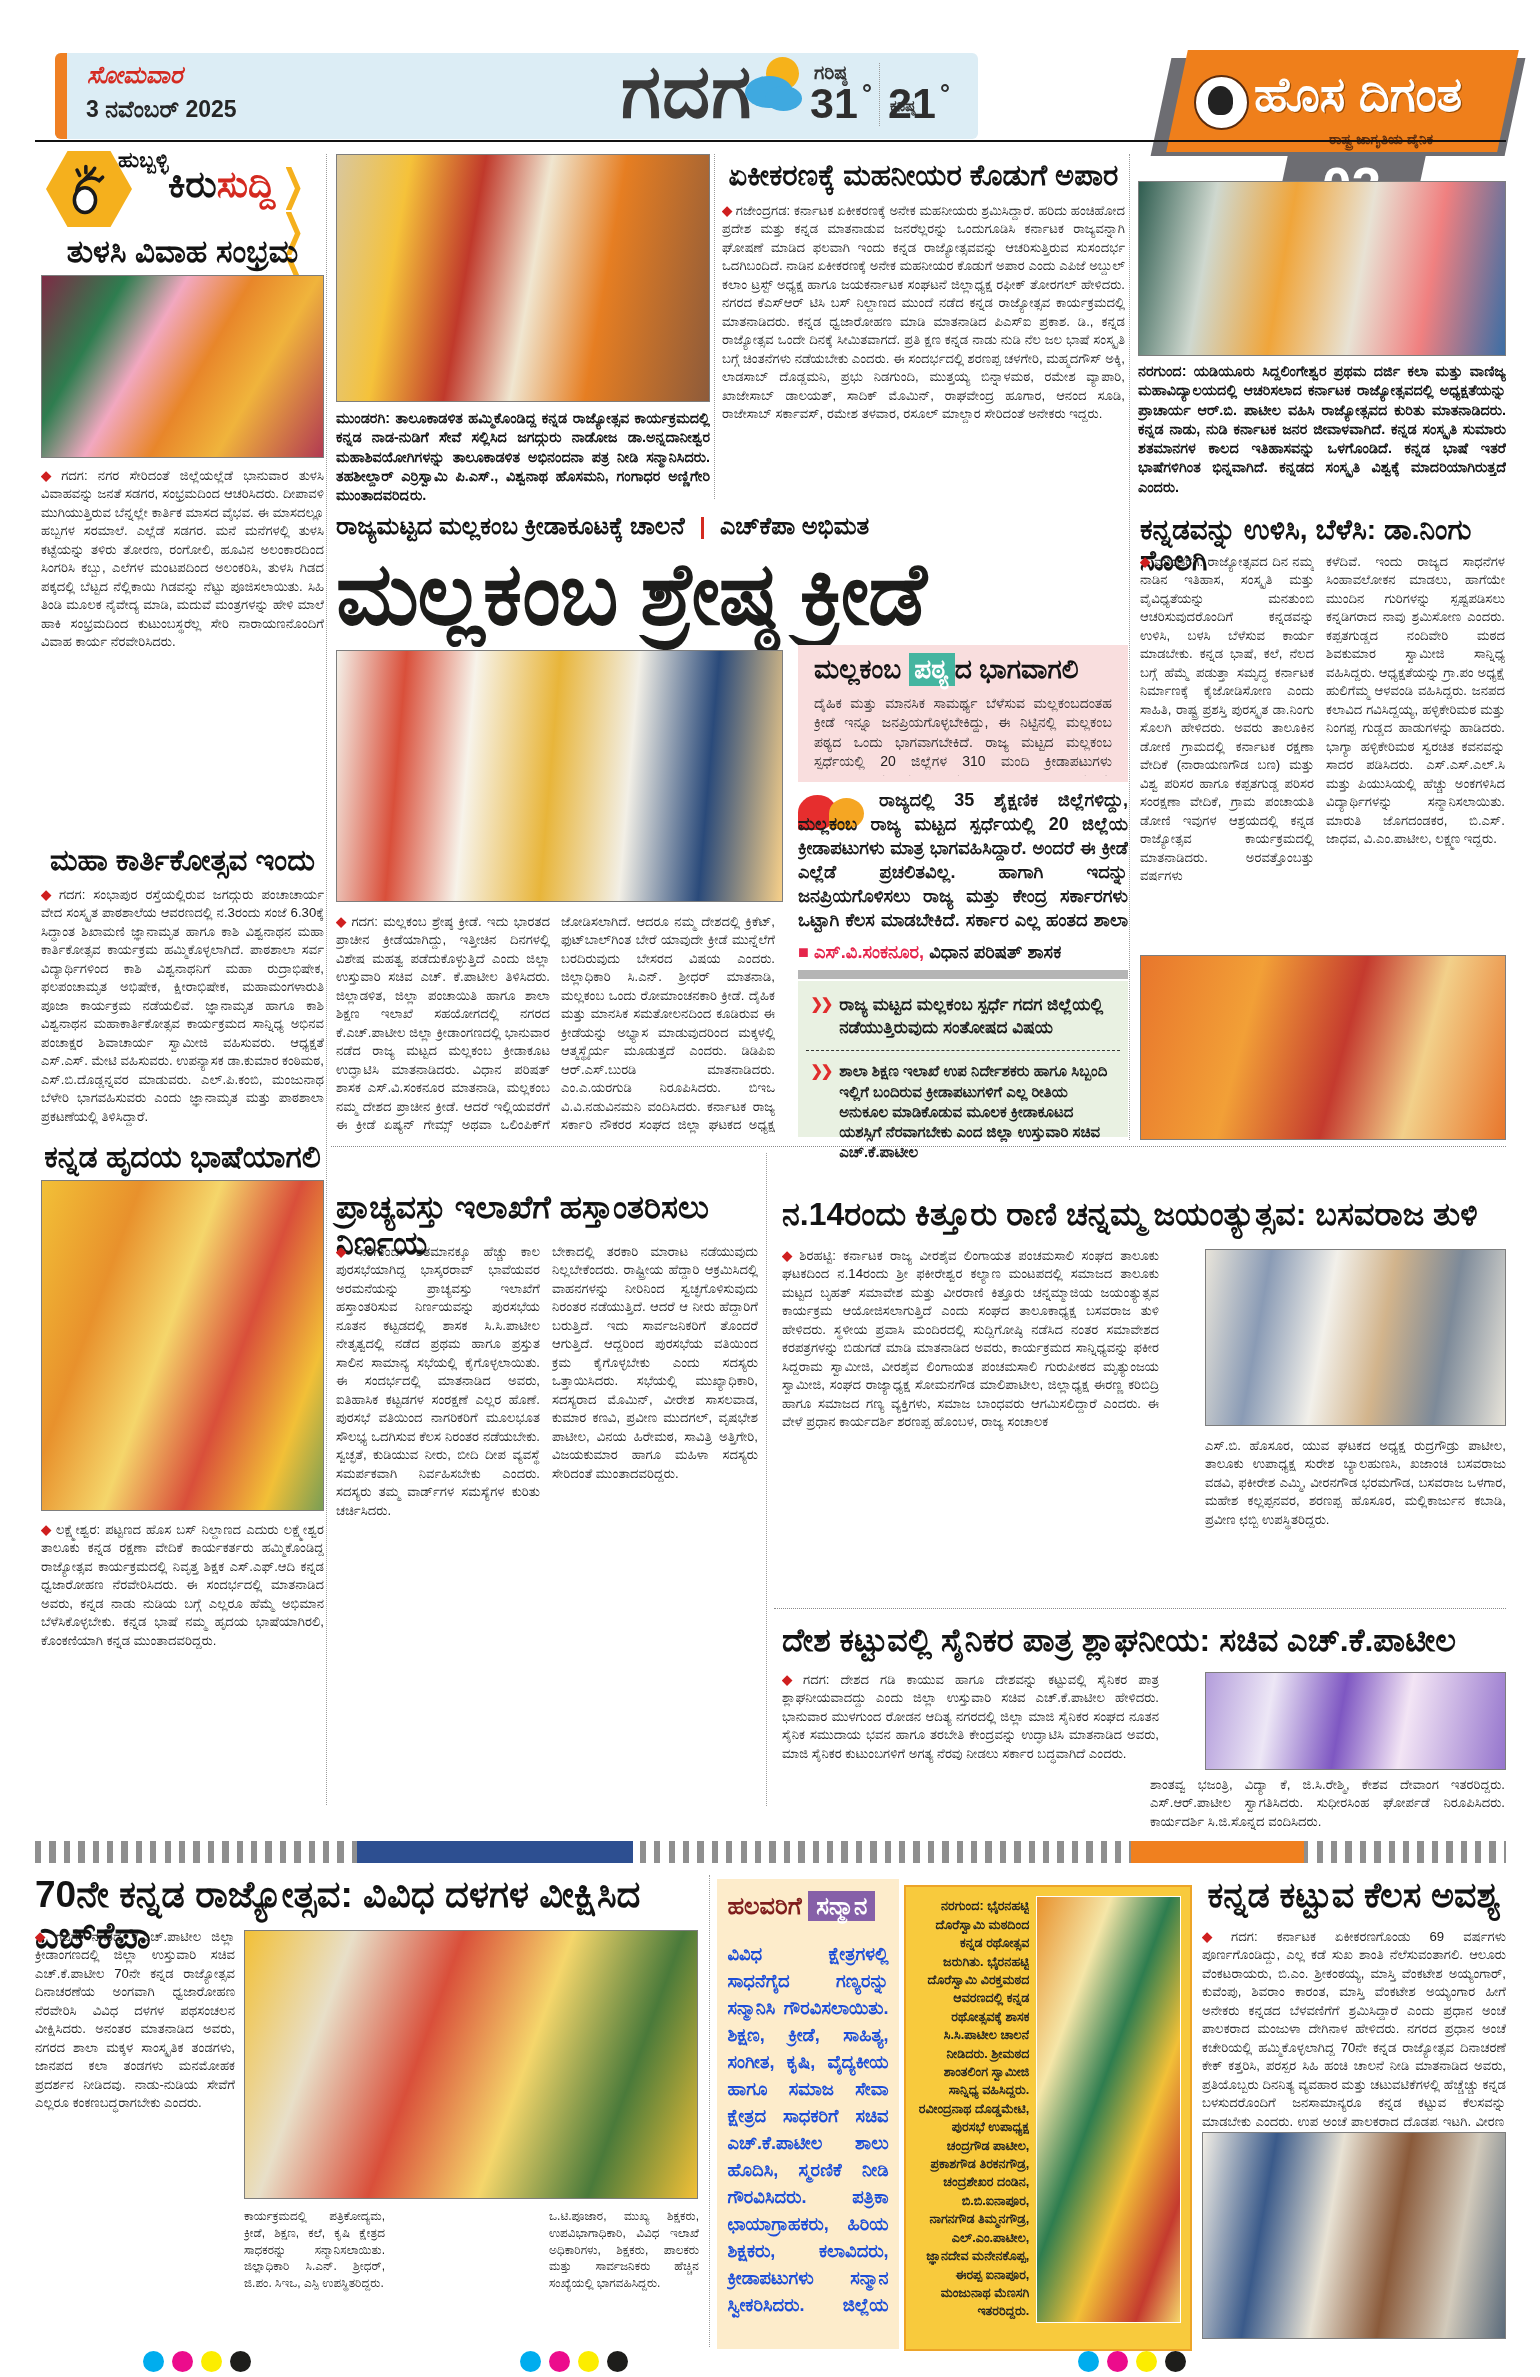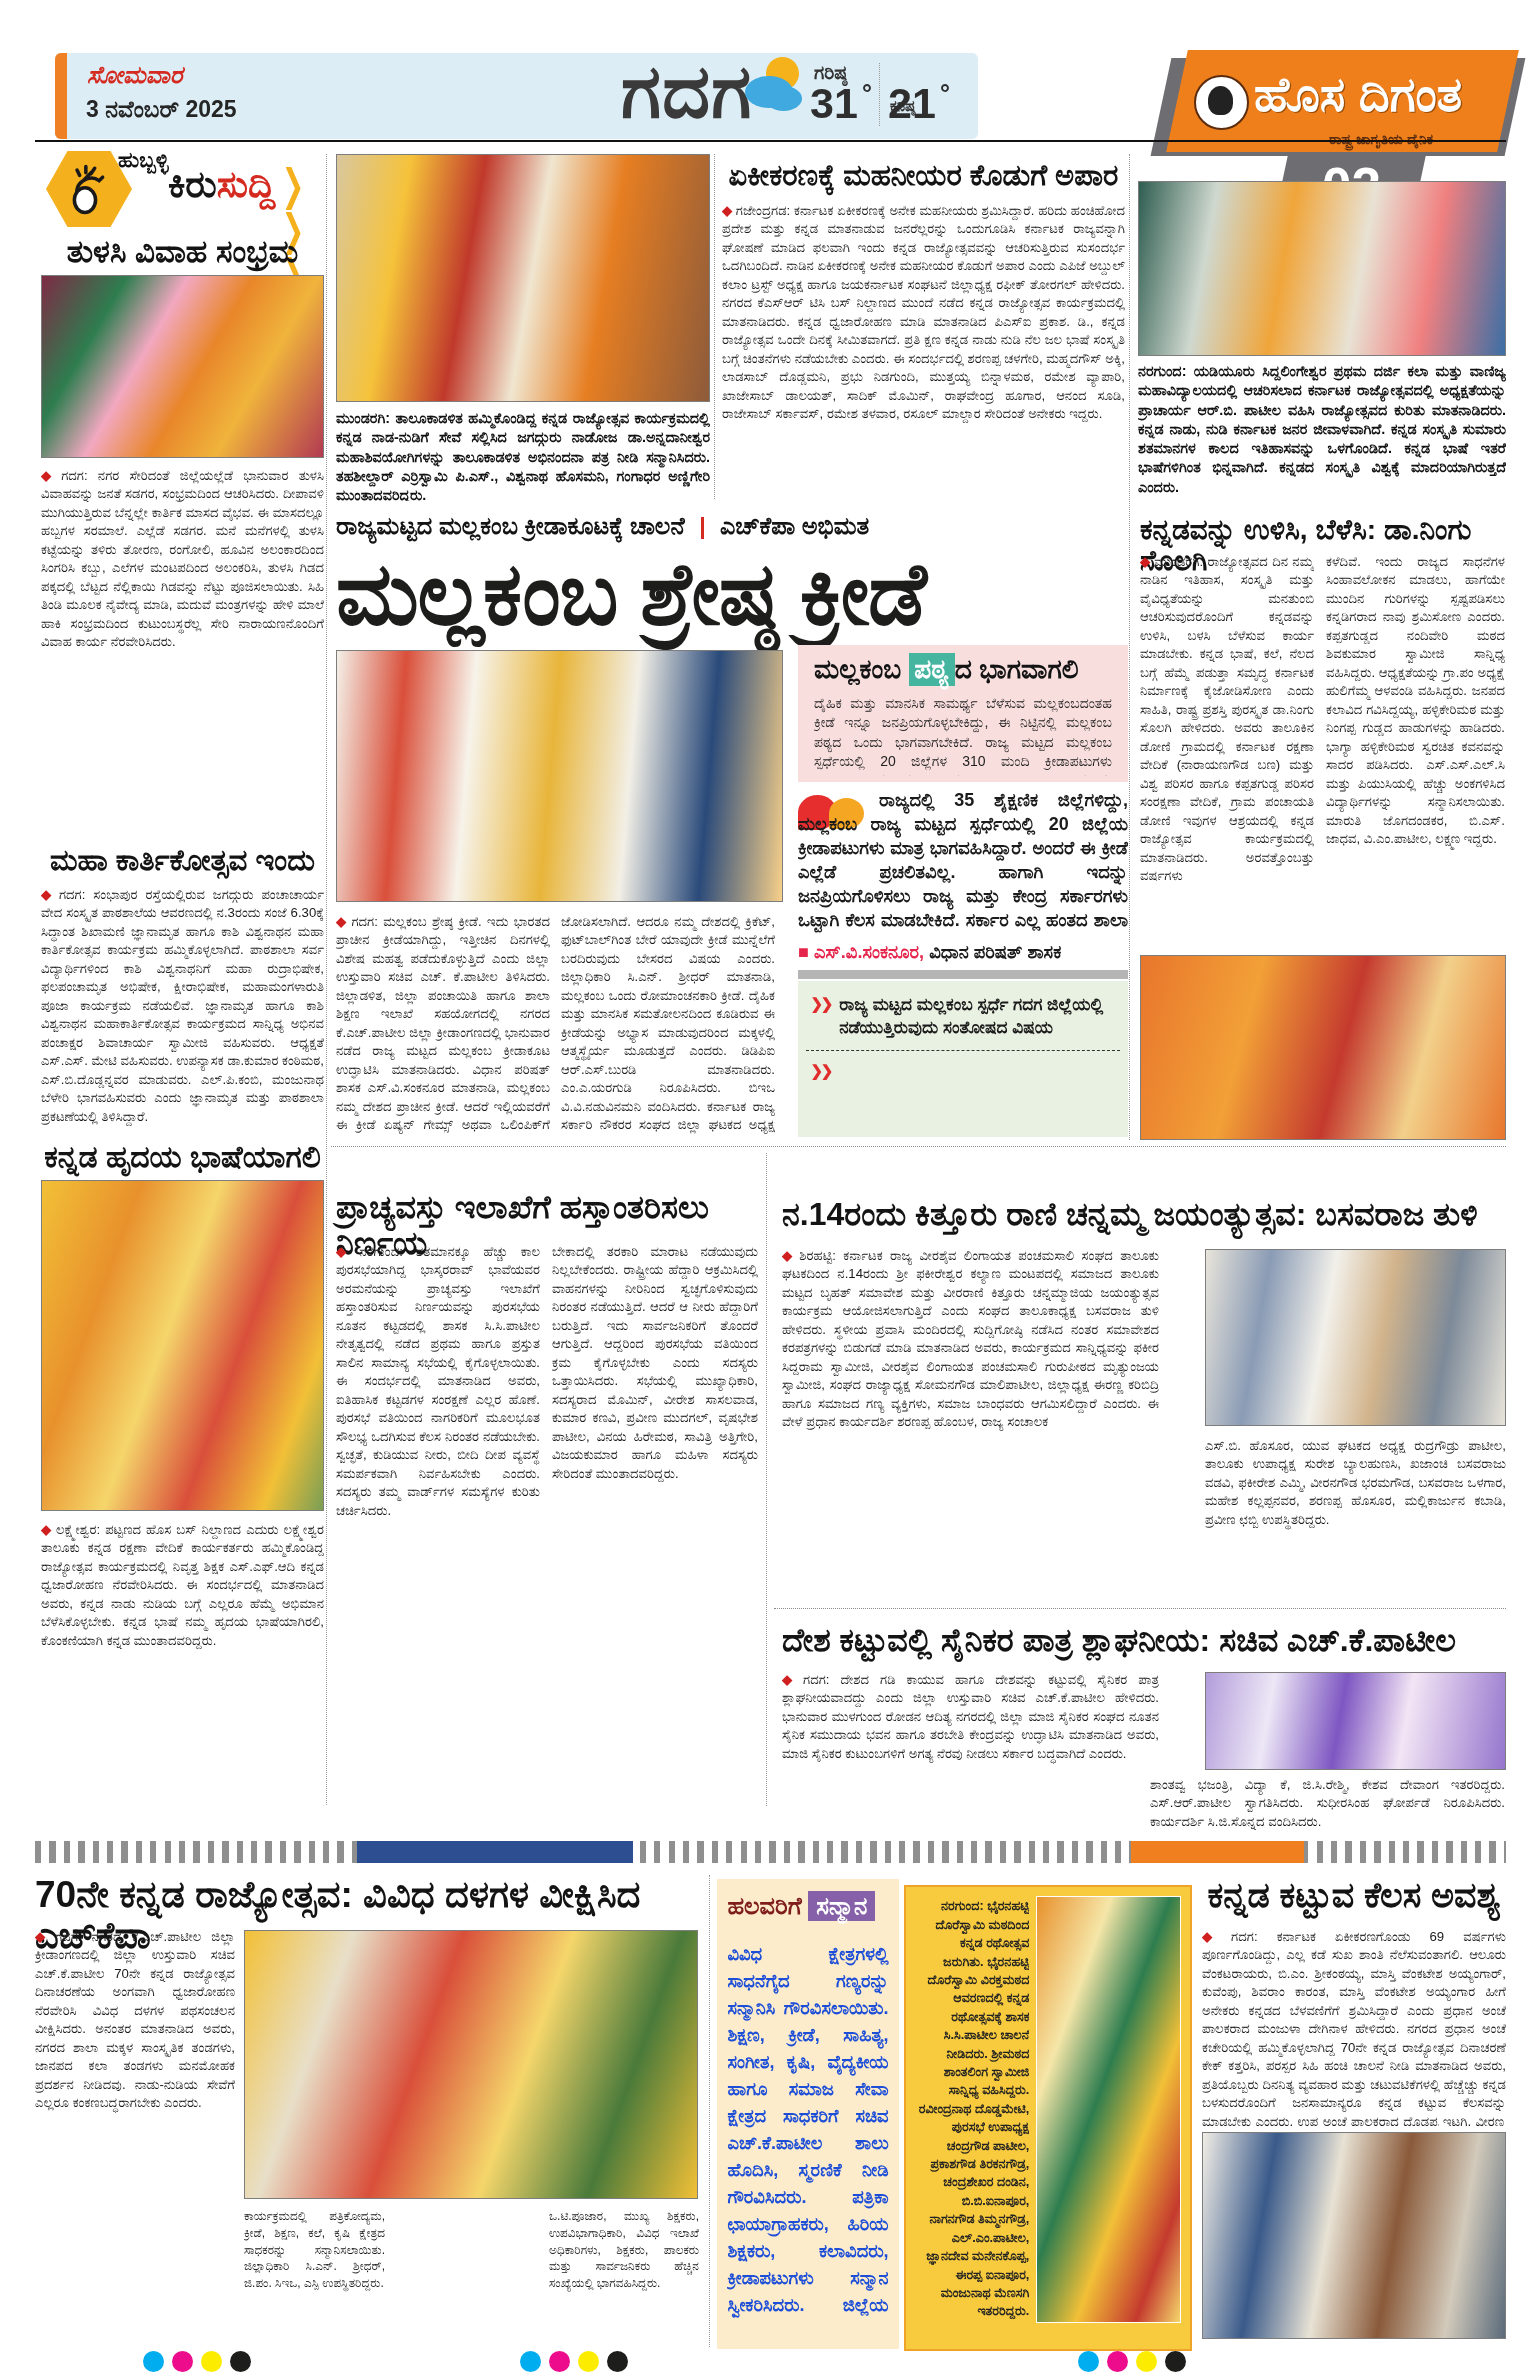--- a/index.html
+++ b/index.html
@@ -146,20 +146,21 @@
   </div>
   <div class="abs" style="left:798px;top:970px;width:330px;height:9.2px;background:#b5b5b5;"></div>
 
   <div class="abs" style="left:798px;top:981px;width:330px;height:156px;background:#e9f1e2;box-sizing:border-box;padding:2.3px 8px;">
     <div class="note-item">
         <span class="note-arrows">❯❯</span>
         <span>ರಾಜ್ಯ ಮಟ್ಟದ ಮಲ್ಲಕಂಬ ಸ್ಪರ್ಧೆ ಗದಗ ಜಿಲ್ಲೆಯಲ್ಲಿ ನಡೆಯುತ್ತಿರುವುದು ಸಂತೋಷದ ವಿಷಯ</span>
       </div>
     <div class="note-item" style="font-size:15px;">
         <span class="note-arrows">❯❯</span>
+        <span>ಶಾಲಾ ಶಿಕ್ಷಣ ಇಲಾಖೆ ಉಪ ನಿರ್ದೇಶಕರು ಹಾಗೂ ಸಿಬ್ಬಂದಿ ಇಲ್ಲಿಗೆ ಬಂದಿರುವ ಕ್ರೀಡಾಪಟುಗಳಿಗೆ ಎಲ್ಲ ರೀತಿಯ ಅನುಕೂಲ ಮಾಡಿಕೊಡುವ ಮೂಲಕ ಕ್ರೀಡಾಕೂಟದ ಯಶಸ್ಸಿಗೆ ನೆರವಾಗಬೇಕು ಎಂದ ಜಿಲ್ಲಾ ಉಸ್ತುವಾರಿ ಸಚಿವ ಎಚ್.ಕೆ.ಪಾಟೀಲ</span>
       </div>
   </div>
 
   <div class="abs hl" style="left:1140px;top:514px;width:366px;font-size:28px;text-align:left;">ಕನ್ನಡವನ್ನು ಉಳಿಸಿ, ಬೆಳೆಸಿ: ಡಾ.ನಿಂಗು ಸೊಲಗಿ</div>
   <div class="abs body" style="left:1140px;top:553px;width:174px;height:396px;"><span class="dl">◆</span><span>ಮುಂಡರಗಿ: ರಾಜ್ಯೋತ್ಸವದ ದಿನ ನಮ್ಮ ನಾಡಿನ ಇತಿಹಾಸ, ಸಂಸ್ಕೃತಿ ಮತ್ತು ವೈವಿಧ್ಯತೆಯನ್ನು ಮನತುಂಬಿ ಆಚರಿಸುವುದರೊಂದಿಗೆ ಕನ್ನಡವನ್ನು ಉಳಿಸಿ, ಬಳಸಿ ಬೆಳೆಸುವ ಕಾರ್ಯ ಮಾಡಬೇಕು. ಕನ್ನಡ ಭಾಷೆ, ಕಲೆ, ನೆಲದ ಬಗ್ಗೆ ಹೆಮ್ಮೆ ಪಡುತ್ತಾ ಸಮೃದ್ಧ ಕರ್ನಾಟಕ ನಿರ್ಮಾಣಕ್ಕೆ ಕೈಜೋಡಿಸೋಣ ಎಂದು ಸಾಹಿತಿ, ರಾಷ್ಟ್ರ ಪ್ರಶಸ್ತಿ ಪುರಸ್ಕೃತ ಡಾ.ನಿಂಗು ಸೊಲಗಿ ಹೇಳಿದರು.
       ಅವರು ತಾಲೂಕಿನ ಡೋಣಿ ಗ್ರಾಮದಲ್ಲಿ ಕರ್ನಾಟಕ ರಕ್ಷಣಾ ವೇದಿಕೆ (ನಾರಾಯಣಗೌಡ ಬಣ) ಮತ್ತು ವಿಶ್ವ ಪರಿಸರ ಹಾಗೂ ಕಪ್ಪತಗುಡ್ಡ ಪರಿಸರ ಸಂರಕ್ಷಣಾ ವೇದಿಕೆ, ಗ್ರಾಮ ಪಂಚಾಯತಿ ಡೋಣಿ ಇವುಗಳ ಆಶ್ರಯದಲ್ಲಿ ಕನ್ನಡ ರಾಜ್ಯೋತ್ಸವ ಕಾರ್ಯಕ್ರಮದಲ್ಲಿ ಮಾತನಾಡಿದರು. ಅರವತ್ತೊಂಬತ್ತು ವರ್ಷಗಳು</span></div>
   <div class="abs body" style="left:1326px;top:553px;width:179px;height:396px;">ಕಳೆದಿವೆ. ಇಂದು ರಾಜ್ಯದ ಸಾಧನೆಗಳ ಸಿಂಹಾವಲೋಕನ ಮಾಡಲು, ಹಾಗೆಯೇ ಮುಂದಿನ ಗುರಿಗಳನ್ನು ಸ್ಪಷ್ಟಪಡಿಸಲು ಕನ್ನಡಿಗರಾದ ನಾವು ಶ್ರಮಿಸೋಣ ಎಂದರು.
       ಕಪ್ಪತಗುಡ್ಡದ ನಂದಿವೇರಿ ಮಠದ ಶಿವಕುಮಾರ ಸ್ವಾಮೀಜಿ ಸಾನ್ನಿಧ್ಯ ವಹಿಸಿದ್ದರು. ಆಧ್ಯಕ್ಷತೆಯನ್ನು ಗ್ರಾ.ಪಂ ಅಧ್ಯಕ್ಷೆ ಹುಲಿಗೆಮ್ಮ ಆಳವಂಡಿ ವಹಿಸಿದ್ದರು. ಜನಪದ ಕಲಾವಿದ ಗವಿಸಿದ್ದಯ್ಯ, ಹಳ್ಳಿಕೇರಿಮಠ ಮತ್ತು ನಿಂಗಪ್ಪ ಗುಡ್ಡದ ಹಾಡುಗಳನ್ನು ಹಾಡಿದರು. ಭಾಗ್ಯಾ ಹಳ್ಳಿಕೇರಿಮಠ ಸ್ವರಚಿತ ಕವನವನ್ನು ಸಾದರ ಪಡಿಸಿದರು. ಎಸ್.ಎಸ್.ಎಲ್.ಸಿ ಮತ್ತು ಪಿಯುಸಿಯಲ್ಲಿ ಹೆಚ್ಚು ಅಂಕಗಳಿಸಿದ ವಿದ್ಯಾರ್ಥಿಗಳನ್ನು ಸನ್ಮಾನಿಸಲಾಯಿತು. ಮಾರುತಿ ಜೊಗದಂಡಕರ, ಬಿ.ಎಸ್. ಜಾಧವ, ವಿ.ಎಂ.ಪಾಟೀಲ, ಲಕ್ಷ್ಮಣ ಇದ್ದರು.</div>
   <div class="photo p6" style="left:1140px;top:955px;width:366px;height:185px;"></div>
 

